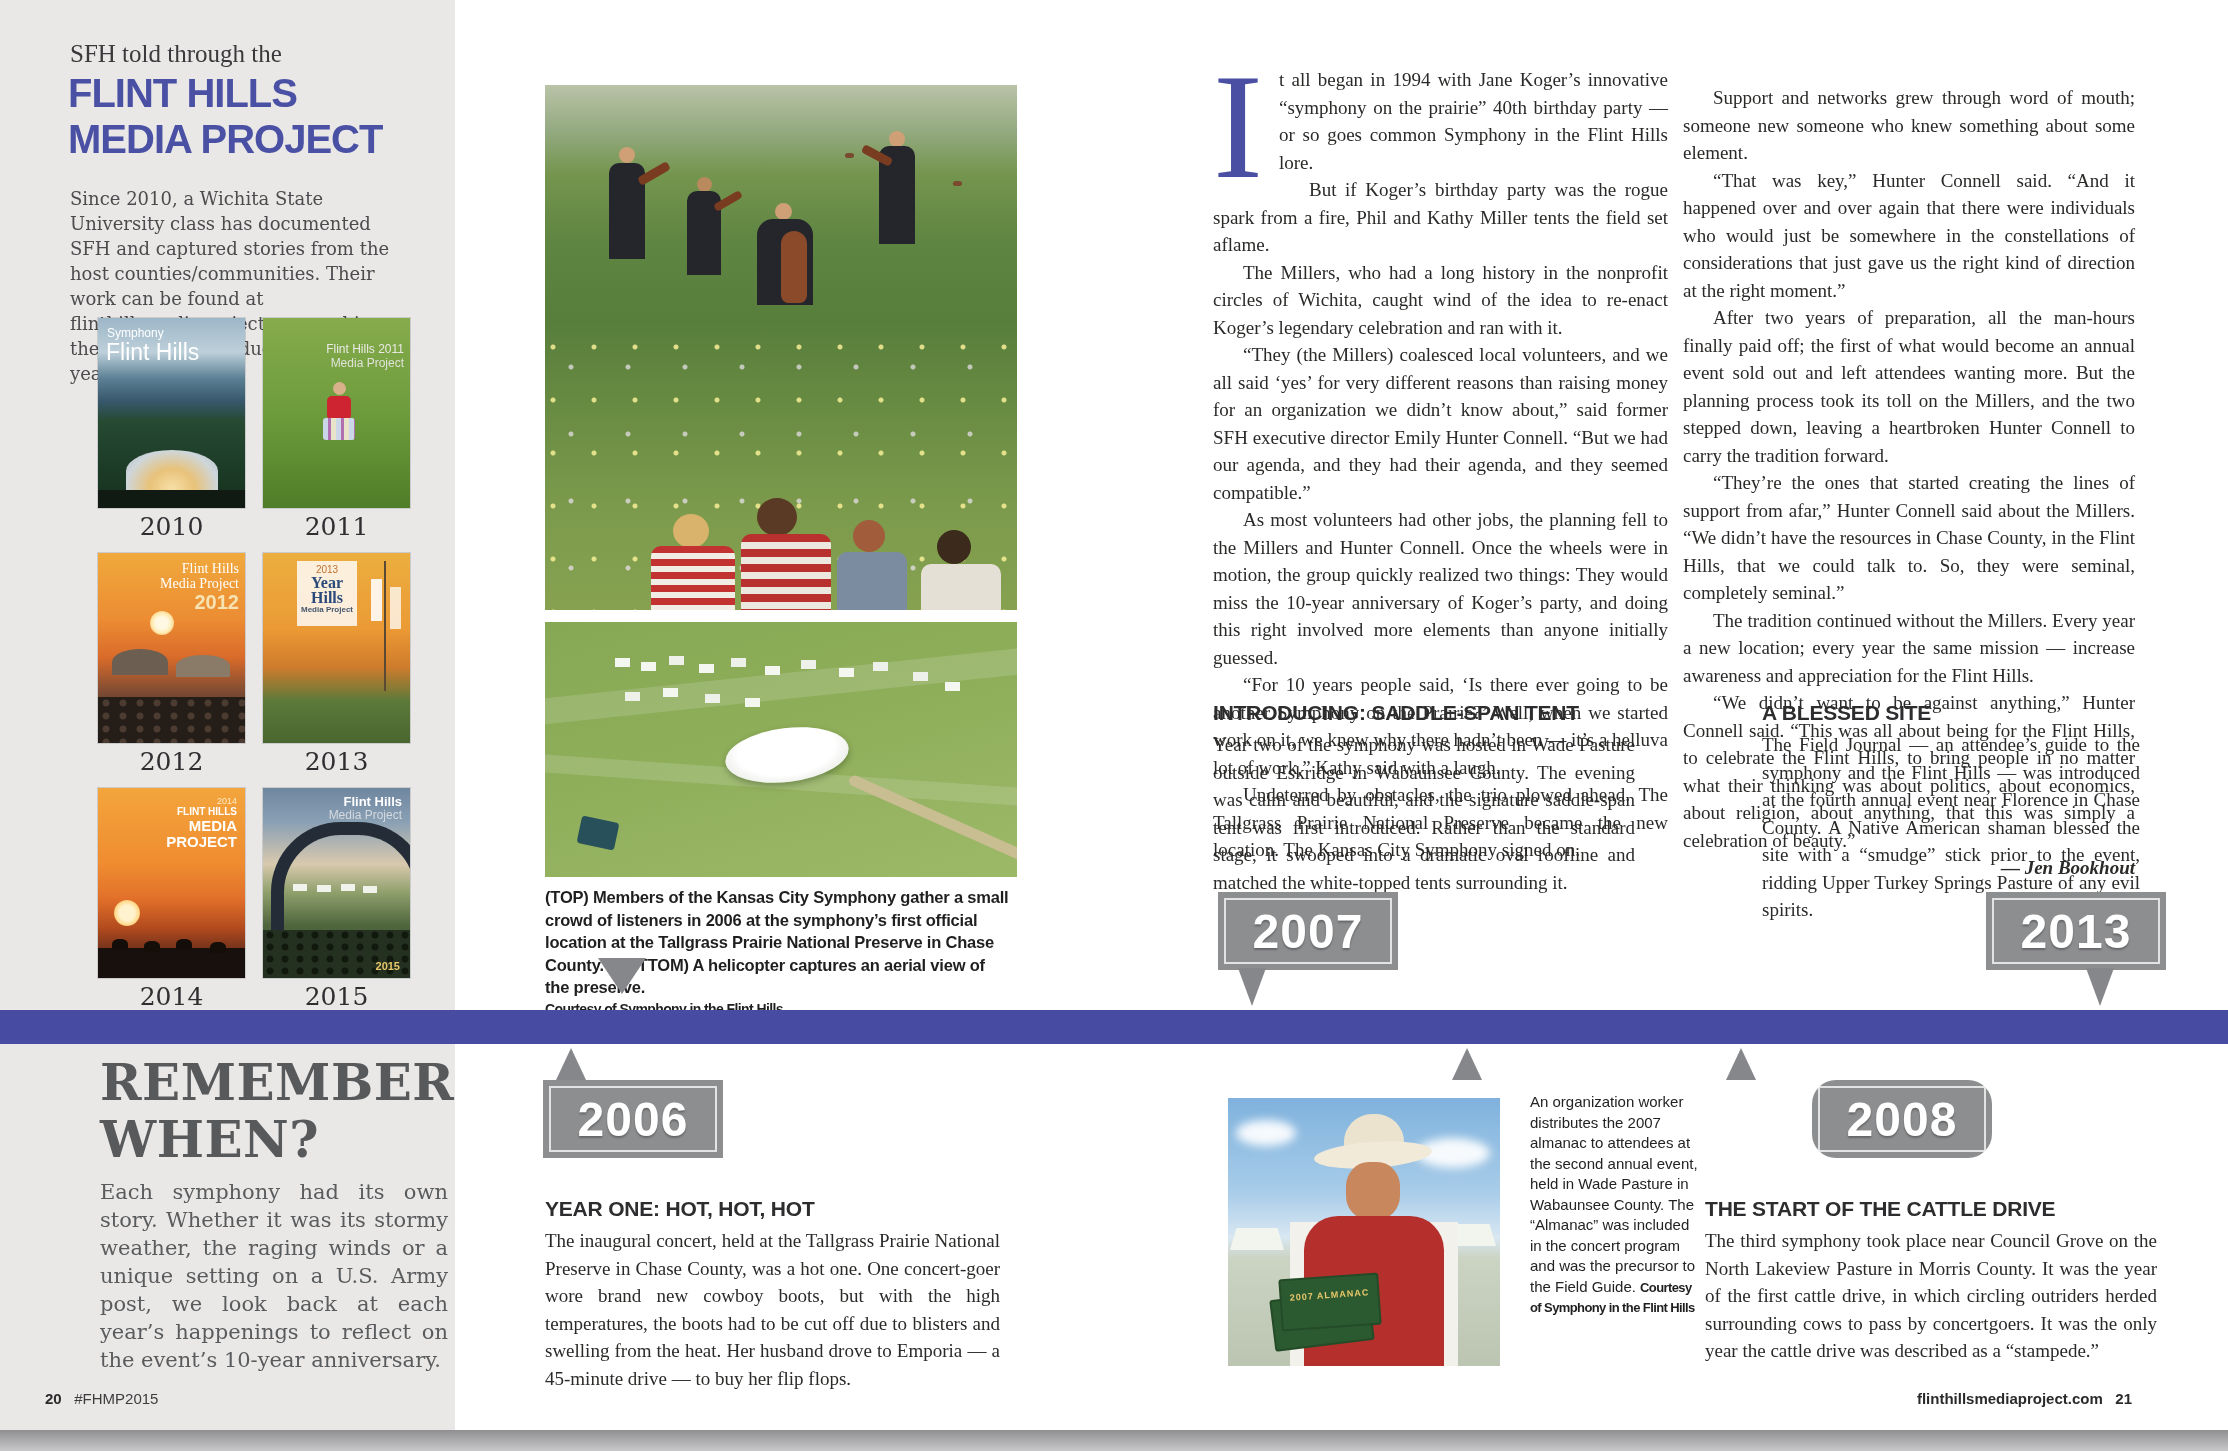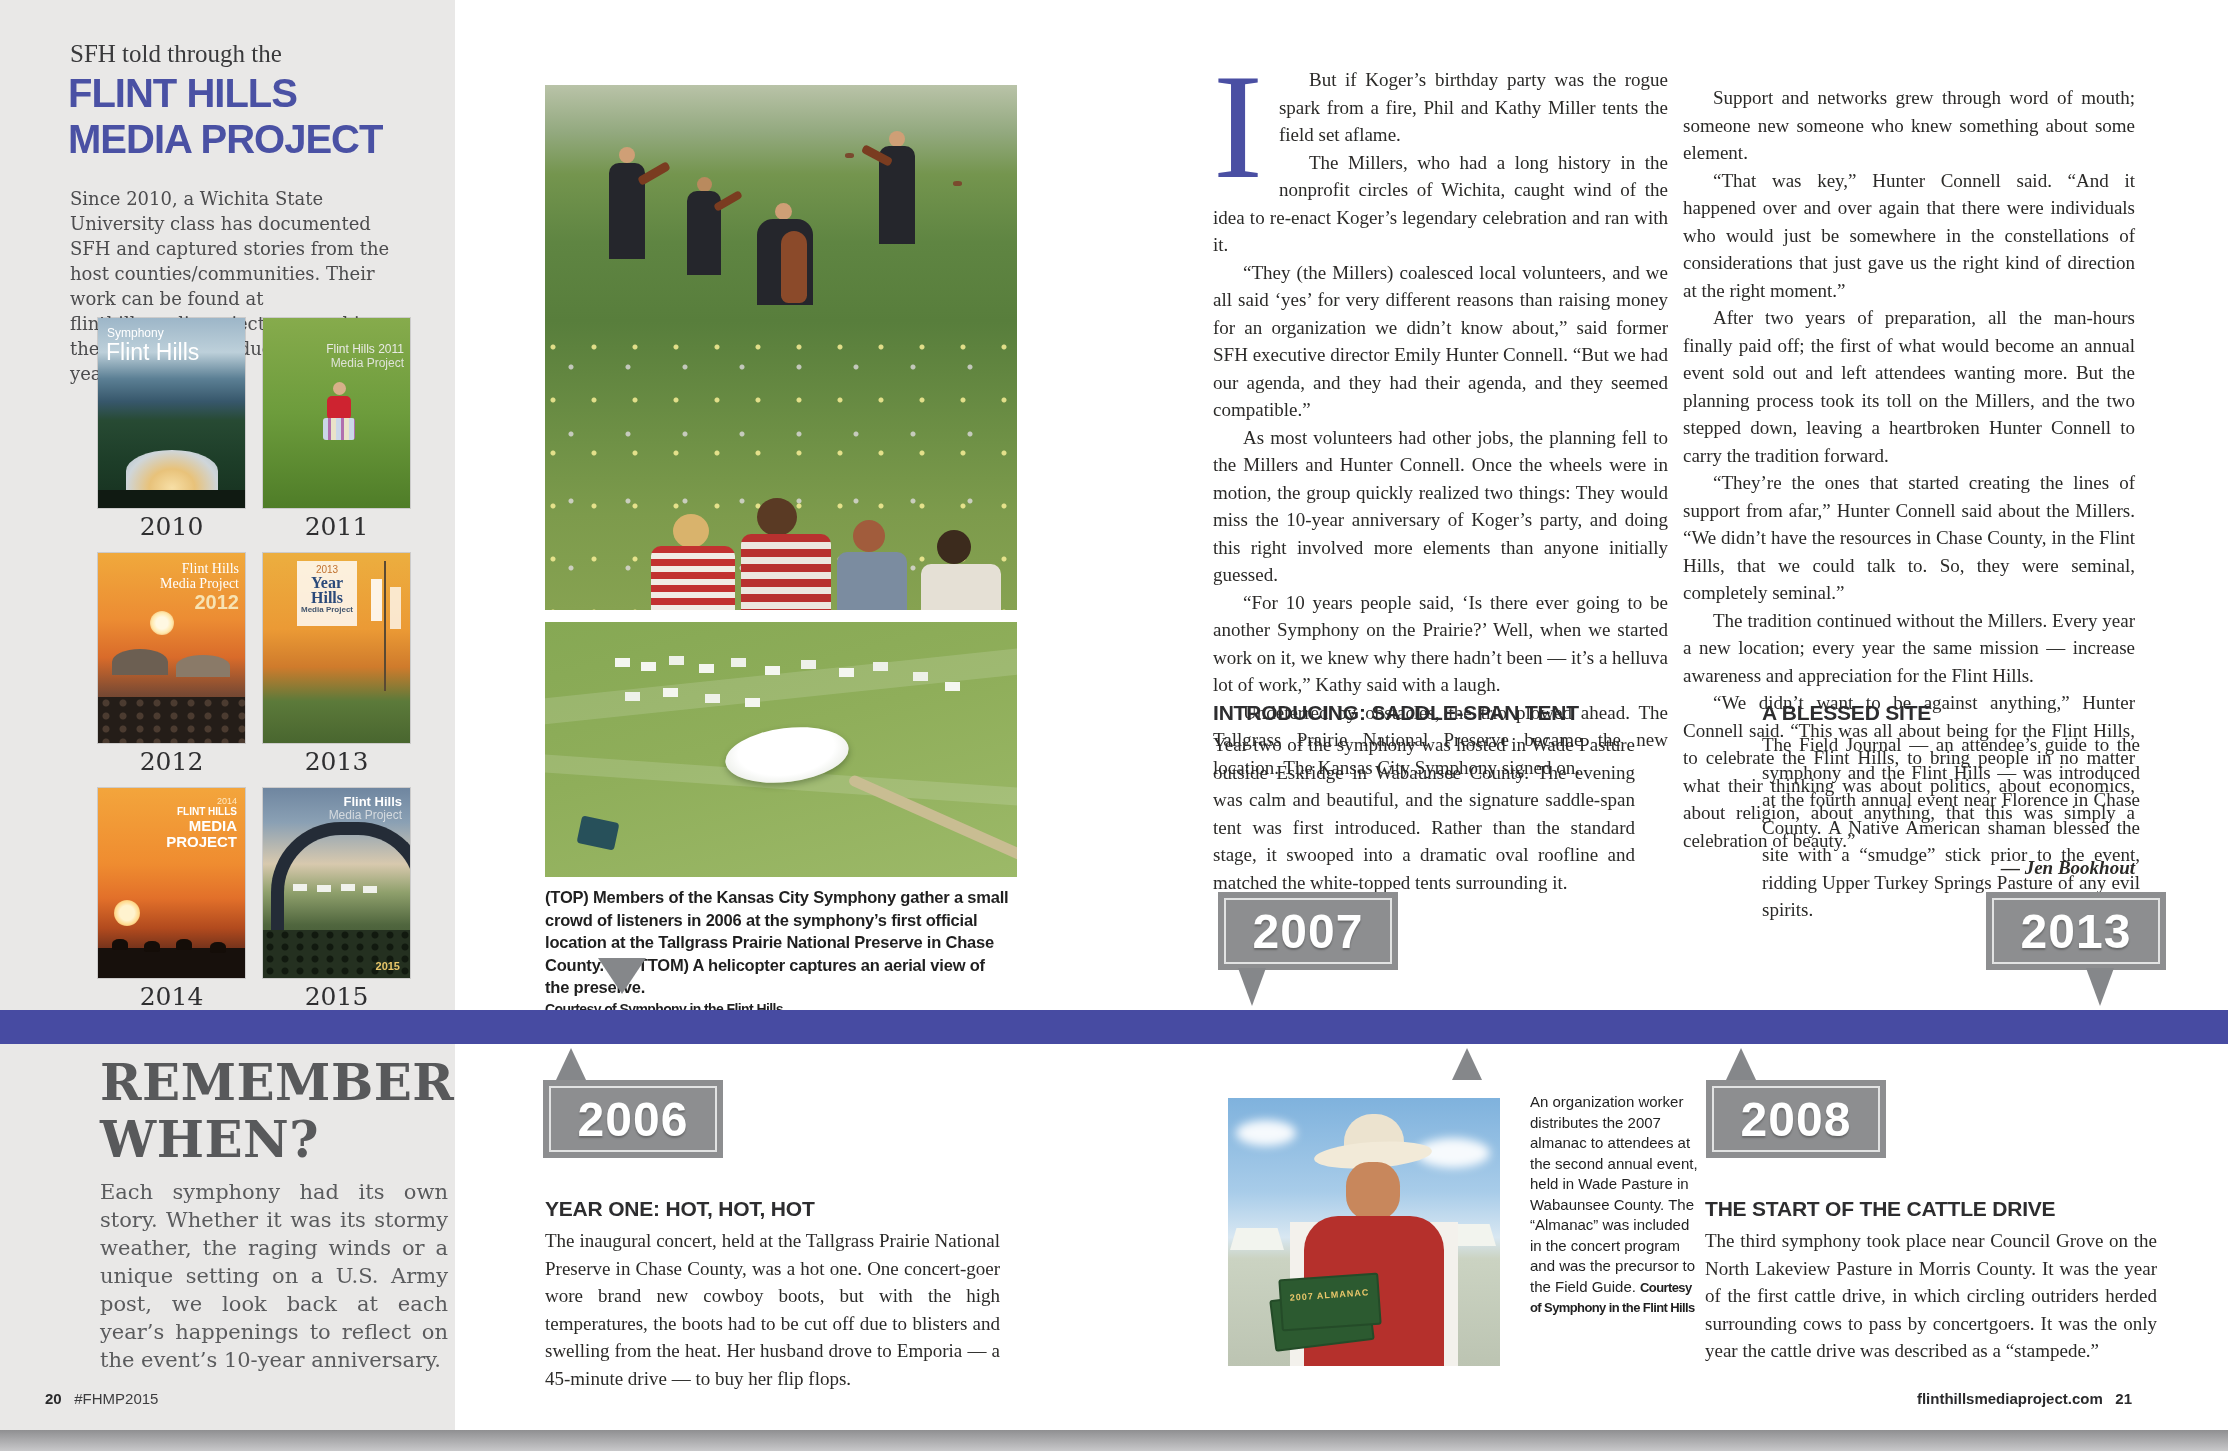--- a/index.html
+++ b/index.html
@@ -241,21 +241,21 @@
     <div class="ae-path"></div>
   </div>
 
   <div class="abs main-caption">
     <span>(TOP) Members of the Kansas City Symphony gather a small crowd of listeners in 2006 at the symphony’s first official location at the Tallgrass Prairie National Preserve in Chase County. (BOTTOM) A helicopter captures an aerial view of the preserve.</span>
     <div class="credit">Courtesy of Symphony in the Flint Hills</div>
   </div>
   <div class="tri tri-down-big" style="left:598px;top:958px;"></div>
 
   <div class="abs serif col1">
-    <p><span class="dropcap">I</span></p>
+    <p><span class="dropcap">I</span><span>t all began in 1994 with Jane Koger’s innovative “symphony on the prairie” 40th birthday party — or so goes common Symphony in the Flint Hills lore.</span></p>
     <p class="ind">But if Koger’s birthday party was the rogue spark from a fire, Phil and Kathy Miller tents the field set aflame.</p>
     <p class="ind">The Millers, who had a long history in the nonprofit circles of Wichita, caught wind of the idea to re-enact Koger’s legendary celebration and ran with it.</p>
     <p class="ind">“They (the Millers) coalesced local volunteers, and we all said ‘yes’ for very different reasons than raising money for an organization we didn’t know about,” said former SFH executive director Emily Hunter Connell. “But we had our agenda, and they had their agenda, and they seemed compatible.”</p>
     <p class="ind">As most volunteers had other jobs, the planning fell to the Millers and Hunter Connell. Once the wheels were in motion, the group quickly realized two things: They would miss the 10-year anniversary of Koger’s party, and doing this right involved more elements than anyone initially guessed.</p>
     <p class="ind">“For 10 years people said, ‘Is there ever going to be another Symphony on the Prairie?’ Well, when we started work on it, we knew why there hadn’t been — it’s a helluva lot of work,” Kathy said with a laugh.</p>
     <p class="ind">Undeterred by obstacles, the trio plowed ahead. The Tallgrass Prairie National Preserve became the new location. The Kansas City Symphony signed on.</p>
   </div>
   <div class="abs serif col2">
     <p class="ind">Support and networks grew through word of mouth; someone new someone who knew something about some element.</p>
     <p class="ind">“That was key,” Hunter Connell said. “And it happened over and over again that there were individuals who would just be somewhere in the constellations of considerations that just gave us the right kind of direction at the right moment.”</p>
@@ -314,21 +314,21 @@
     <div class="al-book" style="left:52px;top:178px;transform:rotate(-4deg);">
       <span>2007 ALMANAC</span>
     </div>
   </div>
   <div class="abs alm-caption">
     <span>An organization worker distributes the 2007 almanac to attendees at the second annual event, held in Wade Pasture in Wabaunsee County.  The “Almanac” was included in the concert program and was the precursor to the Field Guide. </span>
     <span class="credit">Courtesy of Symphony in the Flint Hills</span>
   </div>
 
   <div class="tri tri-up" style="left:1726px;top:1048px;"></div>
-  <div class="badge" style="left:1706px;top:1080px;">
+  <div class="badge" style="left:1812px;top:1080px;border-radius:24px;">
     <div class="inner"></div>
     <span>2008</span>
   </div>
   <div class="abs" style="left:1705px;top:1196px;width:452px;">
     <div class="subhead">THE START OF THE CATTLE DRIVE</div>
     <div class="serif">The third symphony took place near Council Grove on the North Lakeview Pasture in Morris County. It was the year of the first cattle drive, in which circling outriders herded surrounding cows to pass by concertgoers. It was the only year the cattle drive was described as a “stampede.”</div>
   </div>
 
   <div class="abs rw-title">
     <div>REMEMBER</div>

